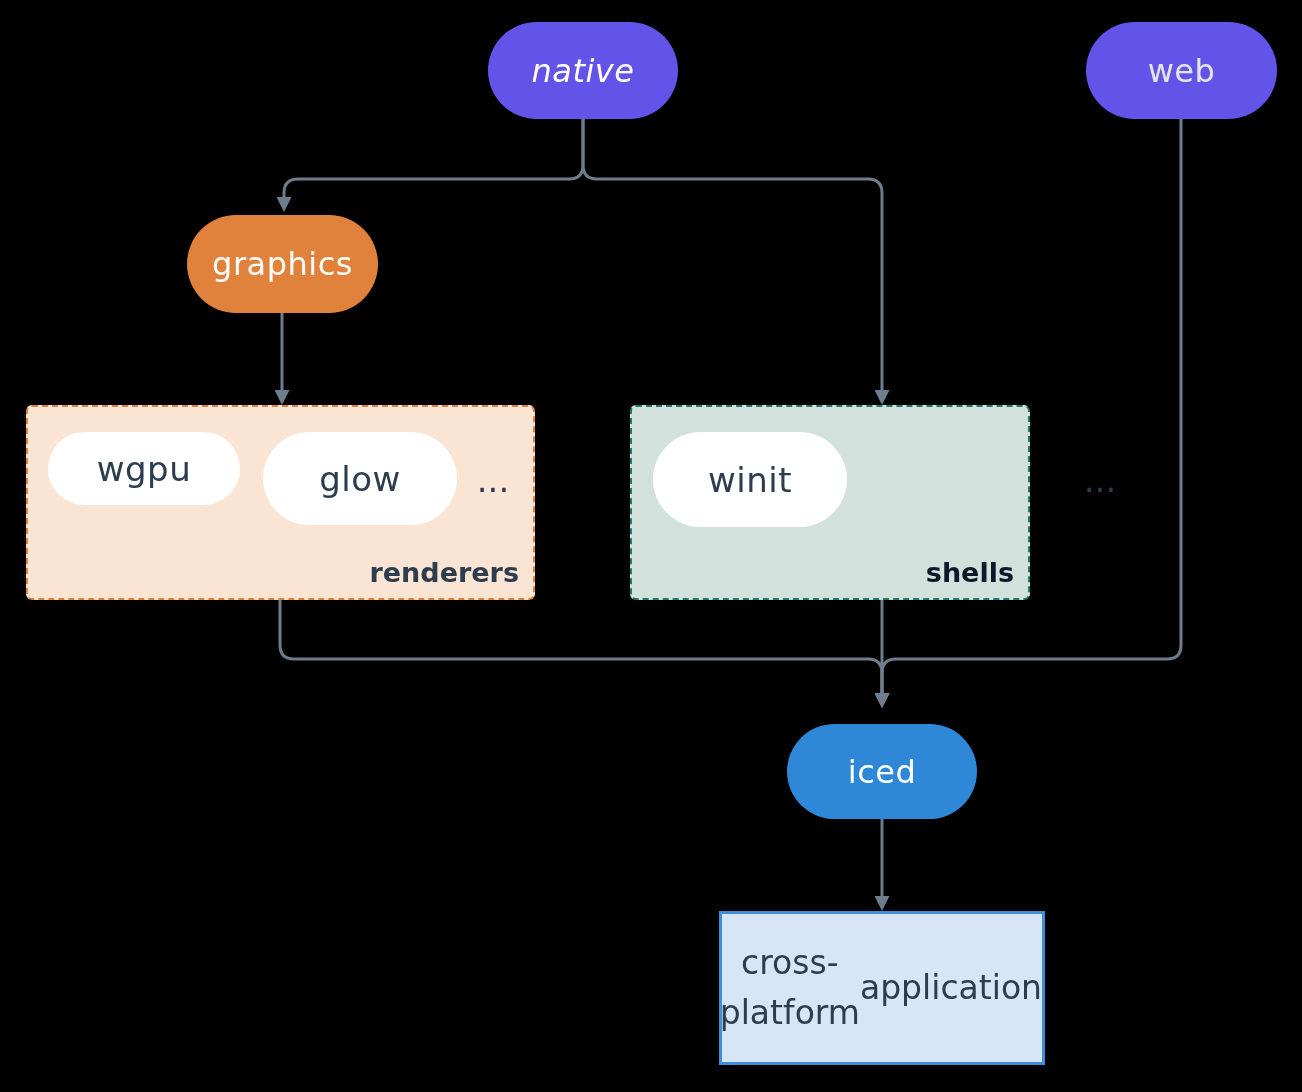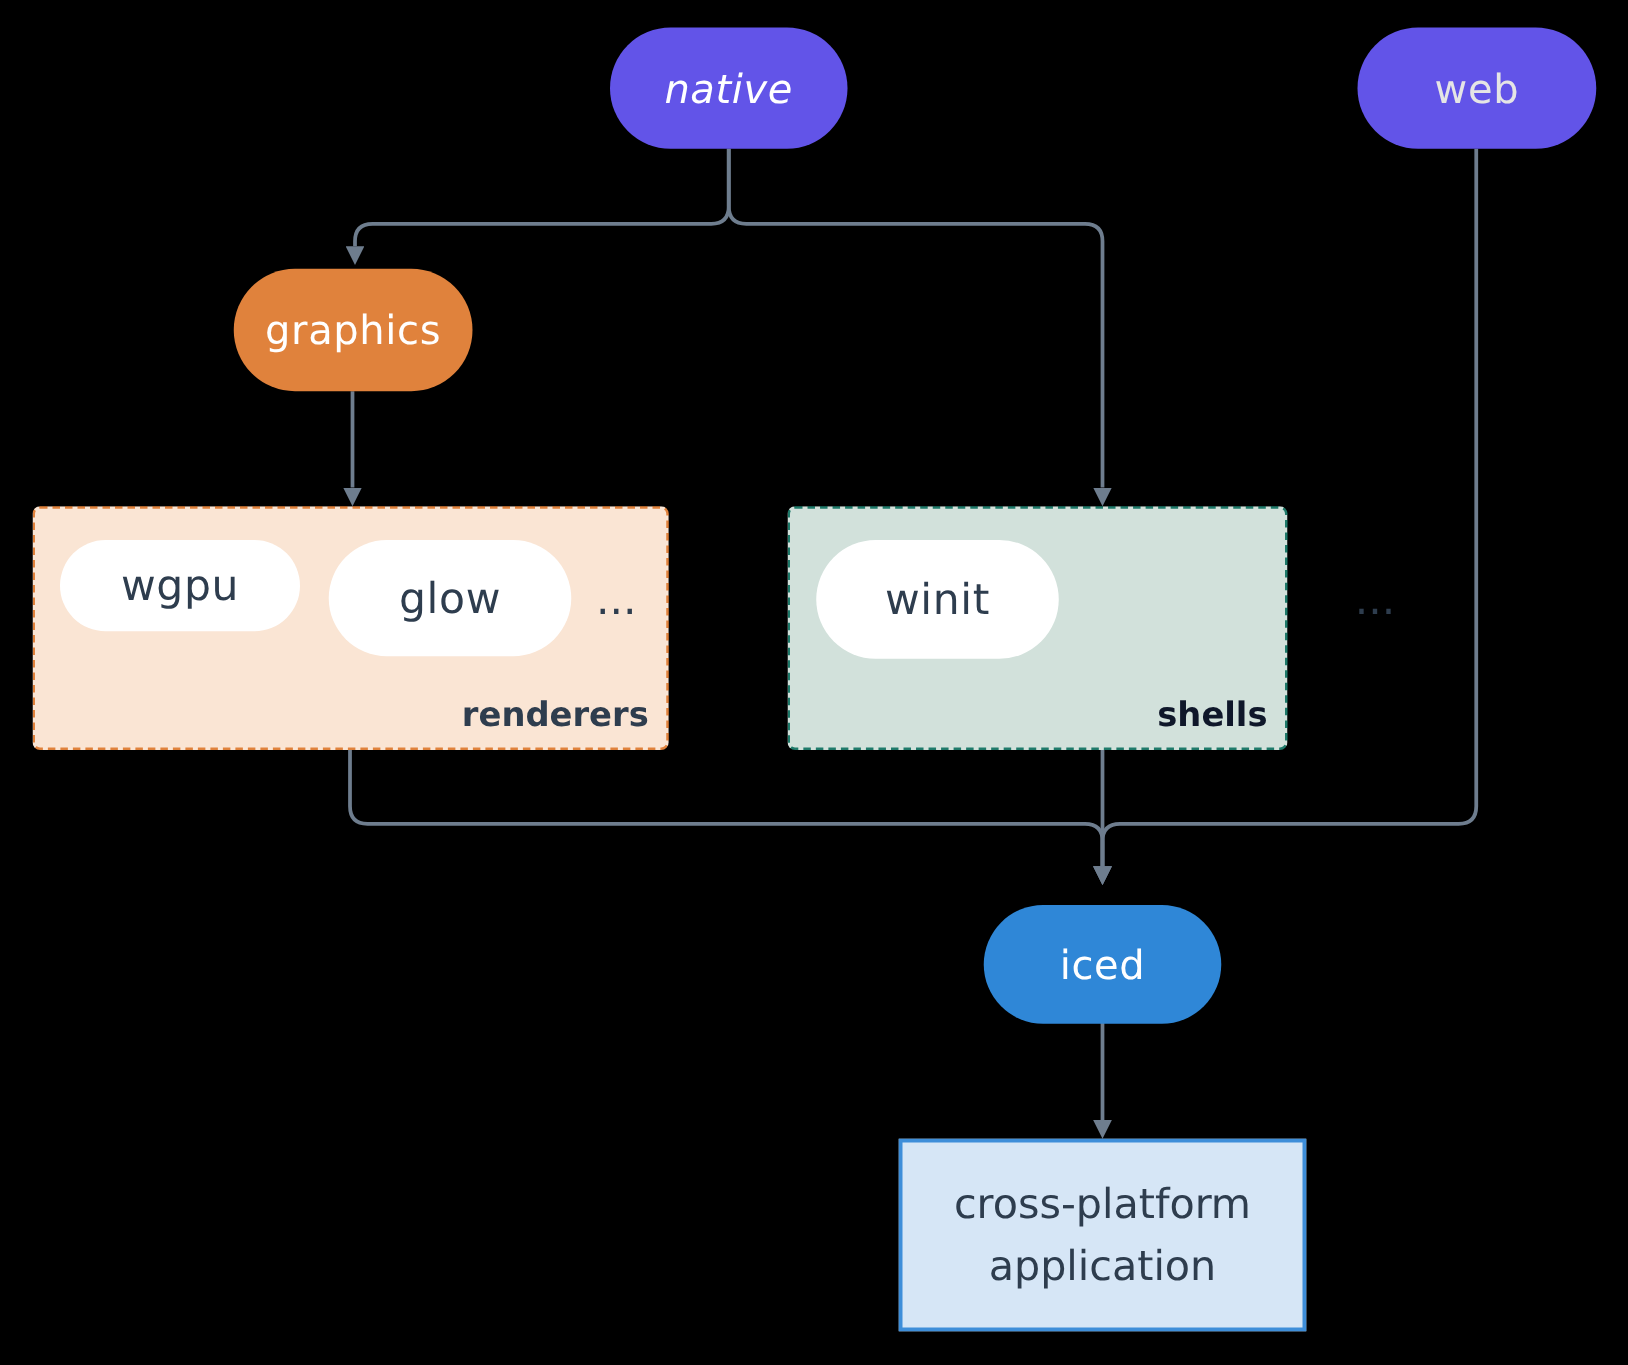--- a/index.html
+++ b/index.html
@@ -54,23 +54,23 @@
     position: absolute;
     transform: translate(-50%, -50%);
     font-size: 34px;
     color: #2E3D4E;
   }
   .appbox {
     position: absolute;
     box-sizing: border-box;
     border: 3px solid #000;
     display: flex;
-    flex-direction: column;
+    flex-direction: row;
     align-items: center;
-    justify-content: center;
+    justify-content: flex-end;
     text-align: center;
     font-size: 33px;
     line-height: 50px;
     color: #2E3D4E;
   }
 </style>
 </head>
 <body>
 
 <div class="stage" style="background-color: rgb(0, 0, 0);">

